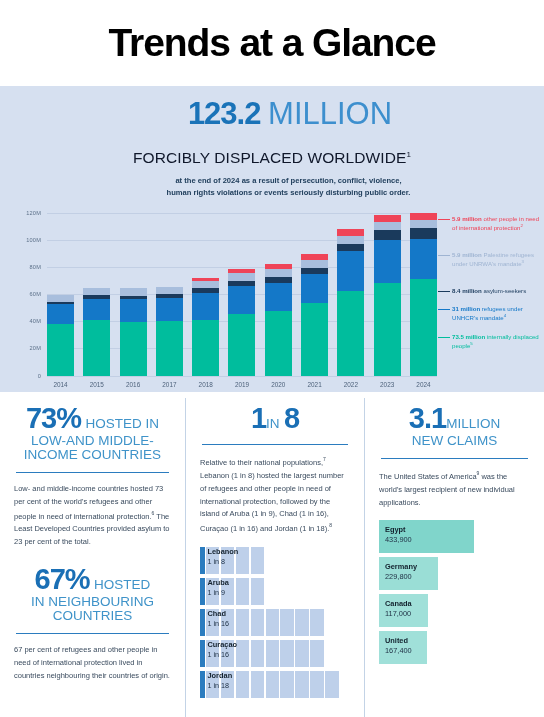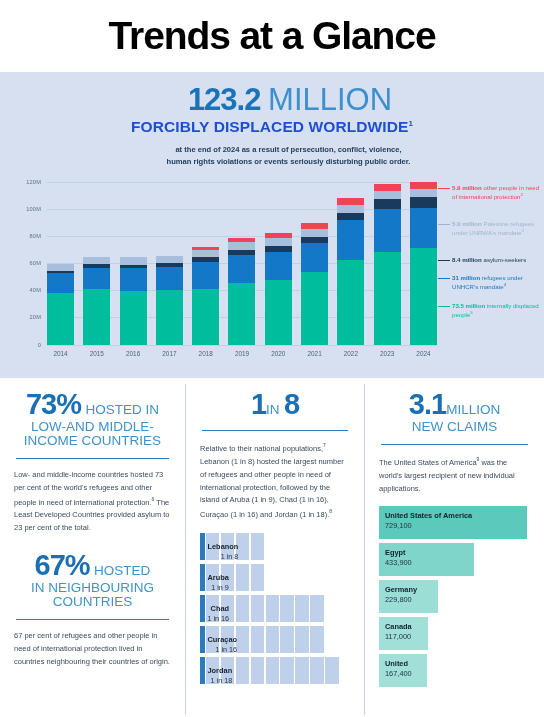--- a/index.html
+++ b/index.html
@@ -7,42 +7,42 @@
   html, body {
     width: 544px; height: 717px;
     background: #ffffff;
     font-family: "Liberation Sans", sans-serif;
     overflow: hidden;
   }
   #page { position: relative; width: 544px; height: 717px; background:#fff; }
 
   
   .title-band {
-    height: 72px; background:#ffffff;
+    height: 86px; background:#ffffff;
     display:flex; align-items:center; justify-content:center;text-align:center;
   }
   .main-title {
     font-size: 39px; font-weight: 700; color:#000;
     letter-spacing:-1.1px;
   }
 
   
   .hero-band {
     background:#d6e0f0; height:306px; position:relative; overflow:hidden;
   }
   .hero-head { text-align:center; padding-top:12px; }
   .big-number {
     font-size:31px; font-weight:700; color:#1a73b8; letter-spacing:-1px;
     line-height:1.0;
     padding-left:36px;
   }
   .big-number .mill { font-weight:300; color:#3d8fce; letter-spacing:0px; }
   .hero-sub {
-    font-size:15.5px; color:#1d4ed8; letter-spacing:0.1px;
-    margin-top:3px; font-weight:700;
+    font-size:15.5px; color:#0f172a; letter-spacing:0.1px;
+    margin-top:20px; font-weight:400;
   }
   .hero-sub sup { font-size:8px; vertical-align:super; }
   .hero-desc {
     font-size:7.6px; color:#22405e; line-height:1.55; margin-top:8px;
     font-weight:600;
     margin-left:33px;
   }
 
   
   .chart-wrap { position:relative; margin-top:6px; height:192px; }
@@ -103,21 +103,21 @@
   .body-text sup { font-size:5px; vertical-align:super; }
 
   .stat-head-2 { margin-top:14px; }
 
   
   .ratio-list { margin-top:11px; }
   .ratio-row { position:relative; height:27px; margin-bottom:4px; }
   .ratio-track { position:absolute; left:0; top:0; height:27px; display:flex; }
   .rseg { width:13.5px; height:27px; background:#bed0ea; margin-right:1.4px; }
   .rseg.first { background:#2b7cbf; width:4.6px; }
-  .ratio-txt { position:absolute; left:7.5px; top:10px;text-align:right; }
+  .ratio-txt { position:absolute; left:7.5px; top:1px; }
   .ratio-name { font-size:7.4px; font-weight:700; color:#14222e; line-height:1.2; }
   .ratio-val  { font-size:7.2px; color:#223448; line-height:1.35; }
 
   
   .claims { margin-top:11px; }
   .claim-row { position:relative; height:33px; margin-bottom:4px; }
   .claim-bar { position:absolute; left:0; top:0; height:33px; }
   .claim-txt { position:absolute; left:6px; top:5px; }
   .claim-name { font-size:7.4px; font-weight:700; color:#13222e; line-height:1.25; }
   .claim-val  { font-size:7.4px; color:#223448; line-height:1.4; }
@@ -386,27 +386,20 @@
       <div class="stat-head">
         <span class="num">3.1</span><span class="lbl">MILLION</span>
         <span class="line2">NEW CLAIMS</span>
       </div>
       <div class="rule"></div>
       <div class="body-text">
         <span>The United States of America</span><sup>9</sup><span> was the world's largest recipient of new individual applications.</span>
       </div>
       <div class="claims" id="claims-list">
           <div class="claim-row">
-            <div class="claim-bar" style="width: 148px; background: rgb(92, 201, 189); opacity: 1;"></div>
-            <div class="claim-txt">
-              <div class="claim-name">United States of America</div>
-              <div class="claim-val">729,100</div>
-            </div>
-          </div>
-          <div class="claim-row">
             <div class="claim-bar" style="width: 95.3652px; background: rgb(92, 201, 189); opacity: 0.78;"></div>
             <div class="claim-txt">
               <div class="claim-name">Egypt</div>
               <div class="claim-val">433,900</div>
             </div>
           </div>
           <div class="claim-row">
             <div class="claim-bar" style="width: 58.9738px; background: rgb(92, 201, 189); opacity: 0.62;"></div>
             <div class="claim-txt">
               <div class="claim-name">Germany</div>

